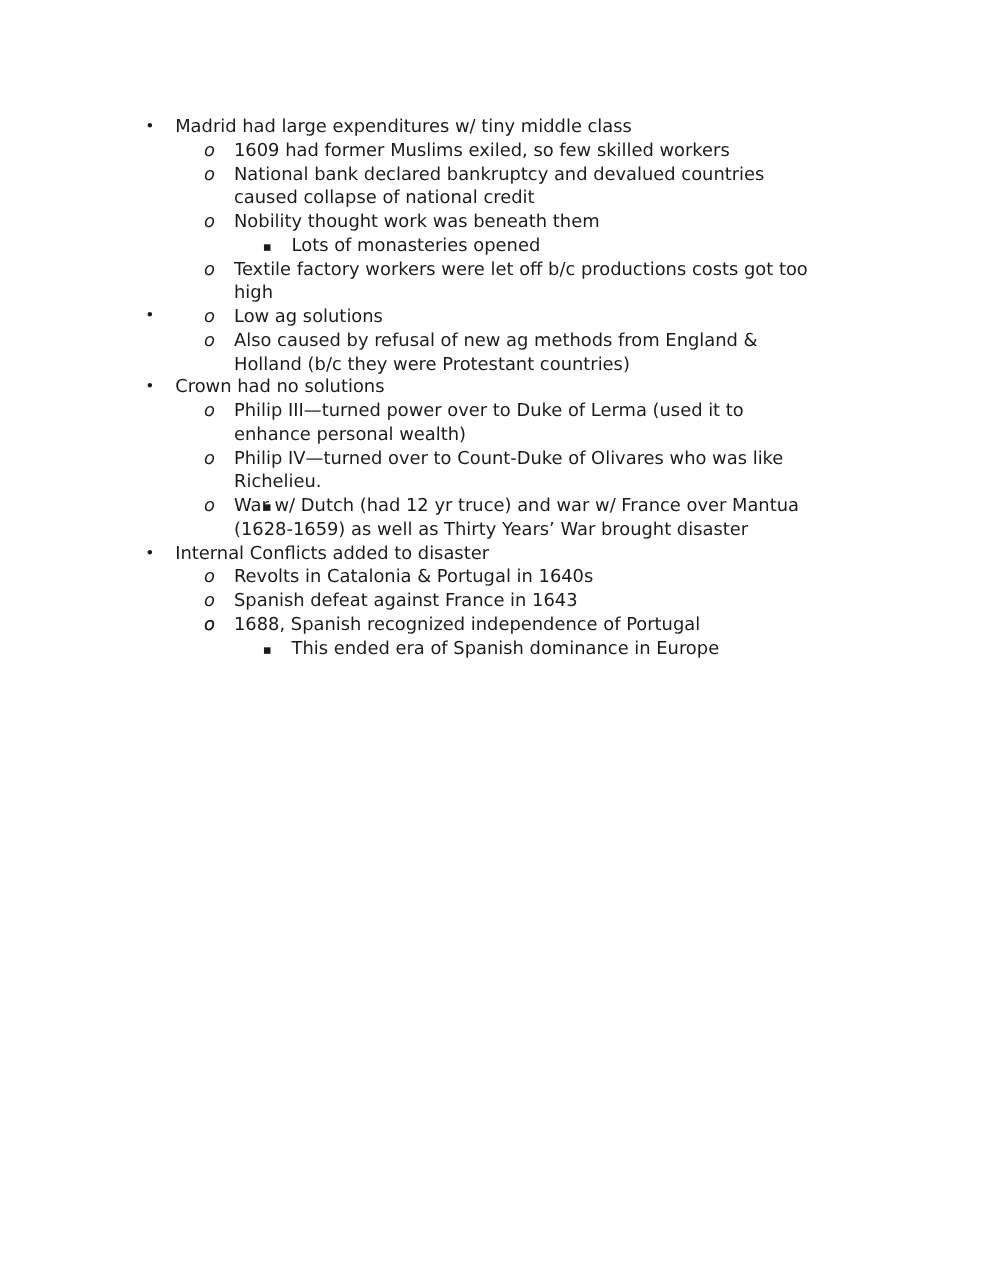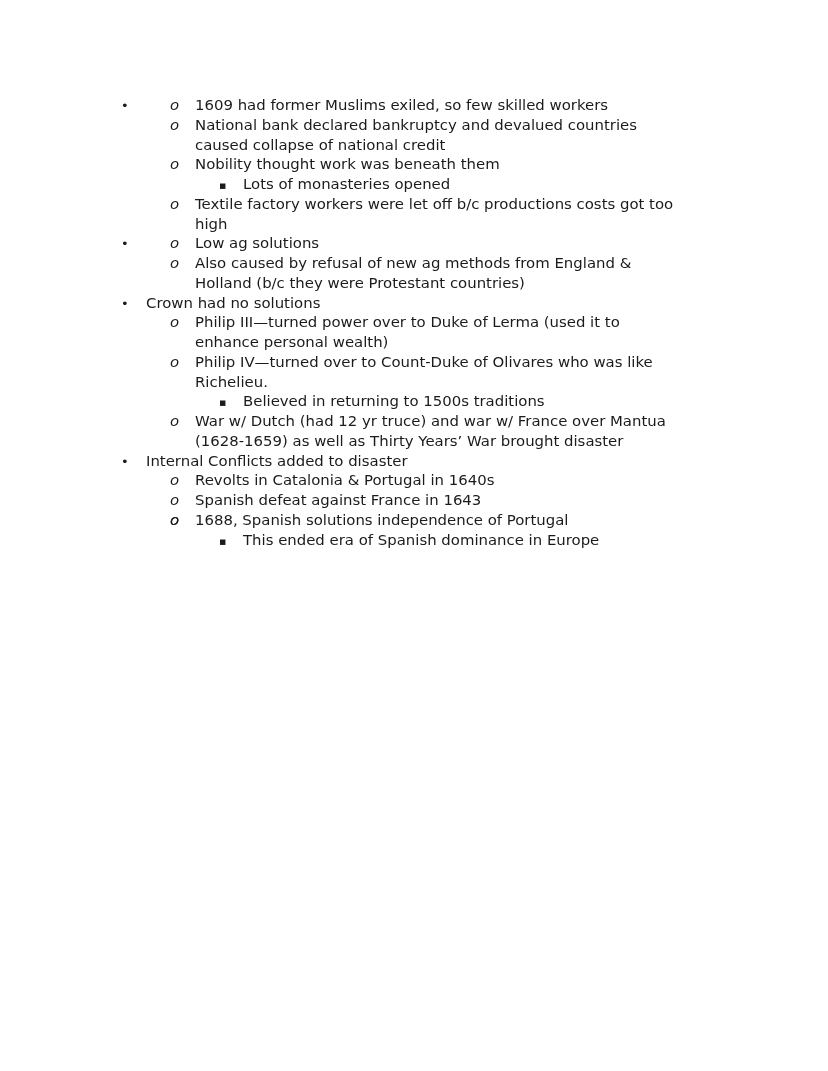--- a/index.html
+++ b/index.html
@@ -38,21 +38,21 @@
   .l2 .bullet { left: 170px; font-style: italic; }
   .l3 { padding-left: 243px; }
   .l3 .bullet { left: 219px; font-size: 11px; top: 1px; }
 </style>
 </head>
 <body>
 
 <div class="page">
   <div class="doc">
 
-    <div class="item l1"><span class="bullet">•</span></div>
+    <div class="item l1"><span class="bullet">•</span><span>Madrid had large expenditures w/ tiny middle class</span></div>
 
     <div class="item l2"><span class="bullet">o</span><span>1609 had former Muslims exiled, so few skilled workers</span></div>
 
     <div class="item l2"><span class="bullet">o</span><span>National bank declared bankruptcy and devalued countries
 caused collapse of national credit</span></div>
 
     <div class="item l2"><span class="bullet">o</span><span>Nobility thought work was beneath them</span></div>
 
     <div class="item l3"><span class="bullet">▪</span><span>Lots of monasteries opened</span></div>
 
@@ -67,31 +67,31 @@
 Holland (b/c they were Protestant countries)</span></div>
 
     <div class="item l1"><span class="bullet">•</span><span>Crown had no solutions</span></div>
 
     <div class="item l2"><span class="bullet">o</span><span>Philip III—turned power over to Duke of Lerma (used it to
 enhance personal wealth)</span></div>
 
     <div class="item l2"><span class="bullet">o</span><span>Philip IV—turned over to Count-Duke of Olivares who was like
 Richelieu.</span></div>
 
-    <div class="item l3"><span class="bullet">▪</span><span>Believed in returning to 1500s traditions</span></div>
+    <div class="item l3"><span class="bullet">▪</span></div>
 
     <div class="item l2"><span class="bullet">o</span><span>War w/ Dutch (had 12 yr truce) and war w/ France over Mantua
 (1628-1659) as well as Thirty Years’ War brought disaster</span></div>
 
     <div class="item l1"><span class="bullet">•</span><span>Internal Conflicts added to disaster</span></div>
 
     <div class="item l2"><span class="bullet">o</span><span>Revolts in Catalonia &amp; Portugal in 1640s</span></div>
 
     <div class="item l2"><span class="bullet">o</span><span>Spanish defeat against France in 1643</span></div>
 
     <div class="item l2"><span class="bullet">o</span></div>
 
-    <div class="item l2"><span class="bullet">o</span><span>1688, Spanish solutions independence of Portugal</span></div>
+    <div class="item l2"><span class="bullet">o</span><span>1688, Spanish recognized independence of Portugal</span></div>
 
     <div class="item l3"><span class="bullet">▪</span><span>This ended era of Spanish dominance in Europe</span></div>
 
   </div>
 </div>
 
 </body></html>

